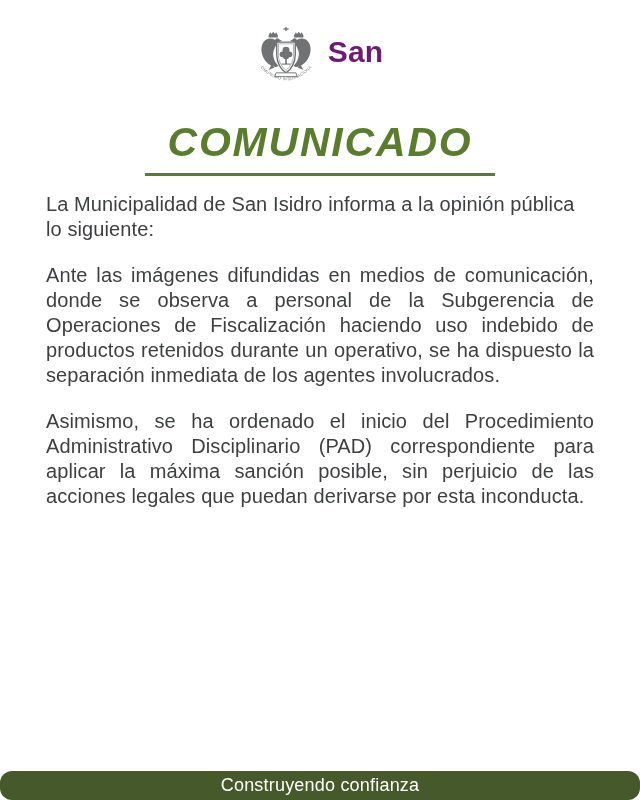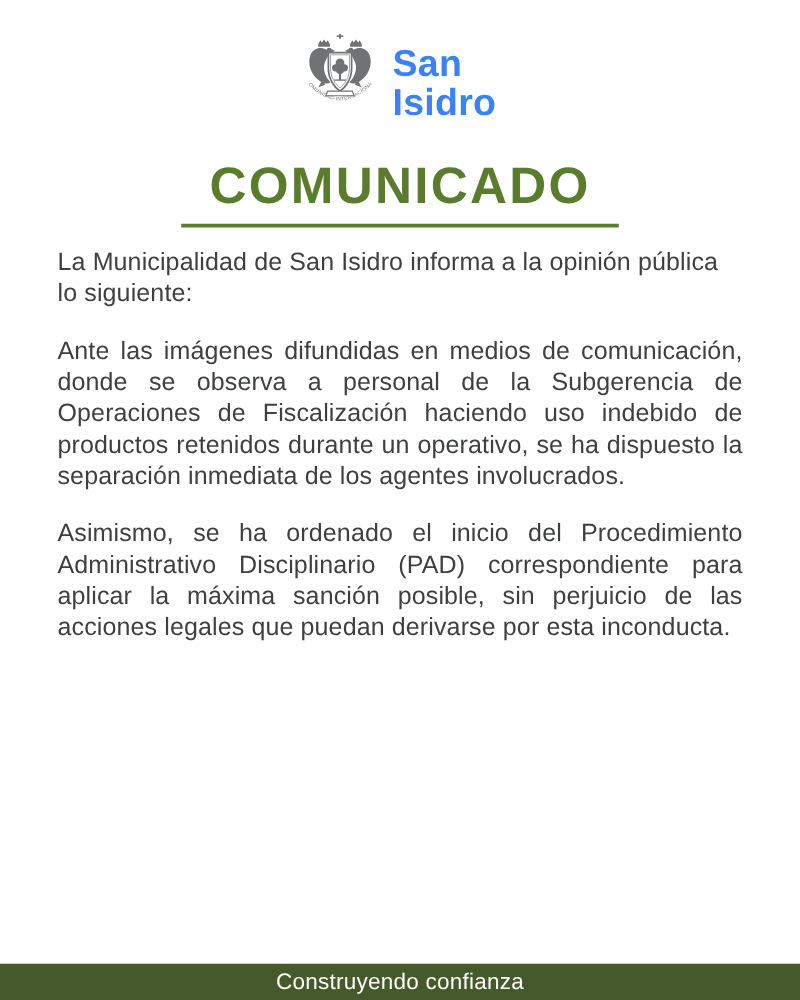--- a/index.html
+++ b/index.html
@@ -22,30 +22,31 @@
     gap: 13px;
     padding-top: 27px;
   }
   .crest { display: block; }
   .wordmark {
     margin-top: 9px;
     font-weight: 700;
     font-size: 30px;
     line-height: 31px;
     letter-spacing: 0.2px;
-    color: #3b82f6;
+    color: #701a75;
   }
   
   .title {
     margin-top: 27px;
     text-align: center;
     font-size: 41px;
     font-weight: 900;
     letter-spacing: 1.8px;
     color: #5a7c2d;
+    font-style: italic;
   }
   .title-underline {
     width: 350px;
     height: 3px;
     margin: 7px auto 0 auto;
     background: #5a7c2d;
   }
   
   .content {
     margin: 16px 46px 0 46px;
@@ -68,20 +69,21 @@
     position: absolute;
     left: 0; right: 0; bottom: 0;
     height: 29px;
     background: #46592a;
     color: #ffffff;
     display: flex;
     align-items: center;
     justify-content: center;
     font-size: 18px;
     letter-spacing: 0.2px;
+    border-radius: 12px;
   }
 </style>
 </head>
 <body>
 
 <div class="page">
 
   <div class="logo-row">
     <svg class="crest" viewBox="0 0 100 112" width="58" height="65" aria-hidden="true">
       <g fill="#717274" stroke="none">
@@ -119,21 +121,20 @@
 
       <path d="M33 79 L67 79 L69.5 85.5 L30.5 85.5 Z" fill="#ffffff" stroke="#717274" stroke-width="1.6"></path>
 
       <path id="motto-arc" d="M6 70 Q50 114 94 70" fill="none"></path>
       <text font-size="7" fill="#7b7c7e" letter-spacing="0.4" font-family="Liberation Sans, sans-serif">
         <textPath href="#motto-arc" startOffset="50%" text-anchor="middle">COMUNIDAD-INTERNACIONAL</textPath>
       </text>
     </svg>
     <div class="wordmark">
       <div>San</div>
-      <div>Isidro</div>
     </div>
   </div>
 
   <div class="title">COMUNICADO</div>
   <div class="title-underline"></div>
 
   <div class="content">
     <p class="intro">La Municipalidad de San Isidro informa a la opinión pública lo siguiente:</p>
     <p>Ante las imágenes difundidas en medios de comunicación, donde se observa a personal de la Subgerencia de Operaciones de Fiscalización haciendo uso indebido de productos retenidos durante un operativo, se ha dispuesto la separación inmediata de los agentes involucrados.</p>
     <p>Asimismo, se ha ordenado el inicio del Procedimiento Administrativo Disciplinario (PAD) correspondiente para aplicar la máxima sanción posible, sin perjuicio de las acciones legales que puedan derivarse por esta inconducta.</p>

